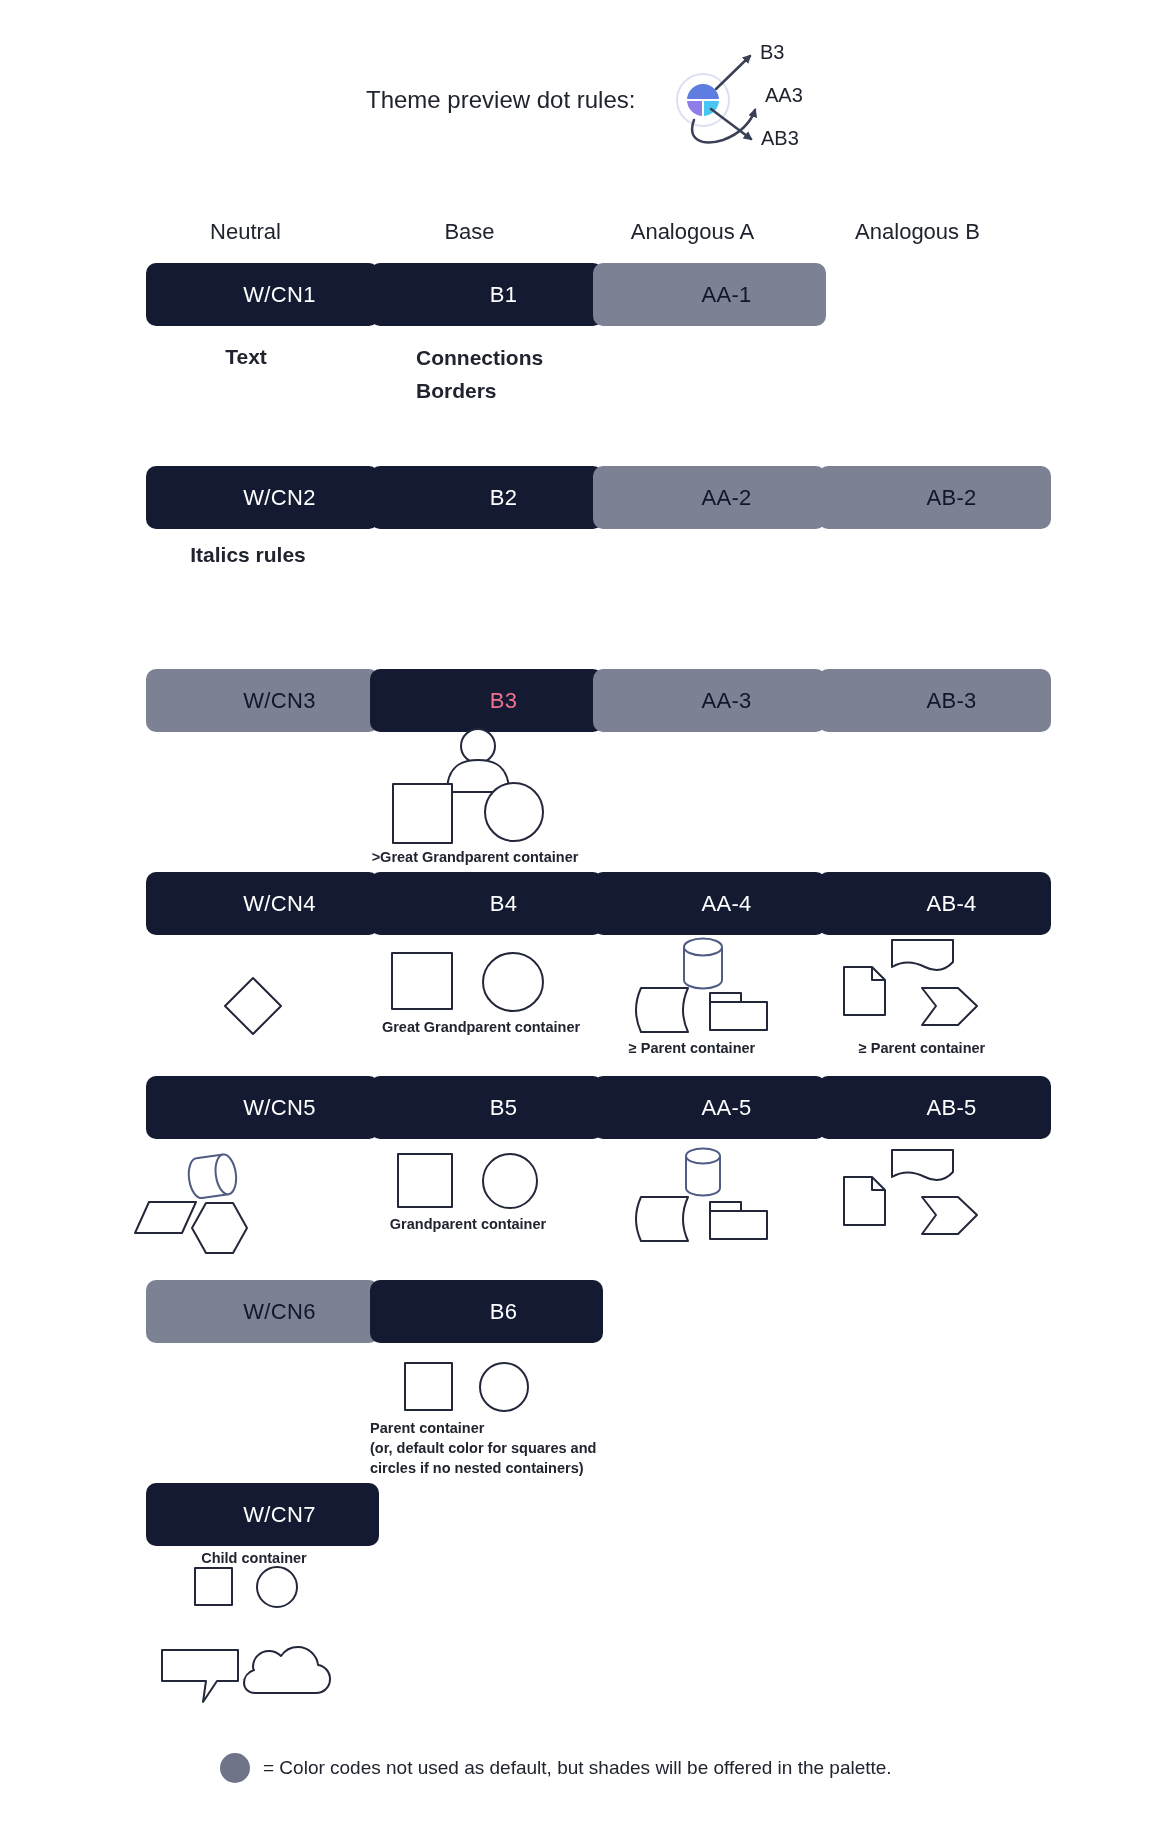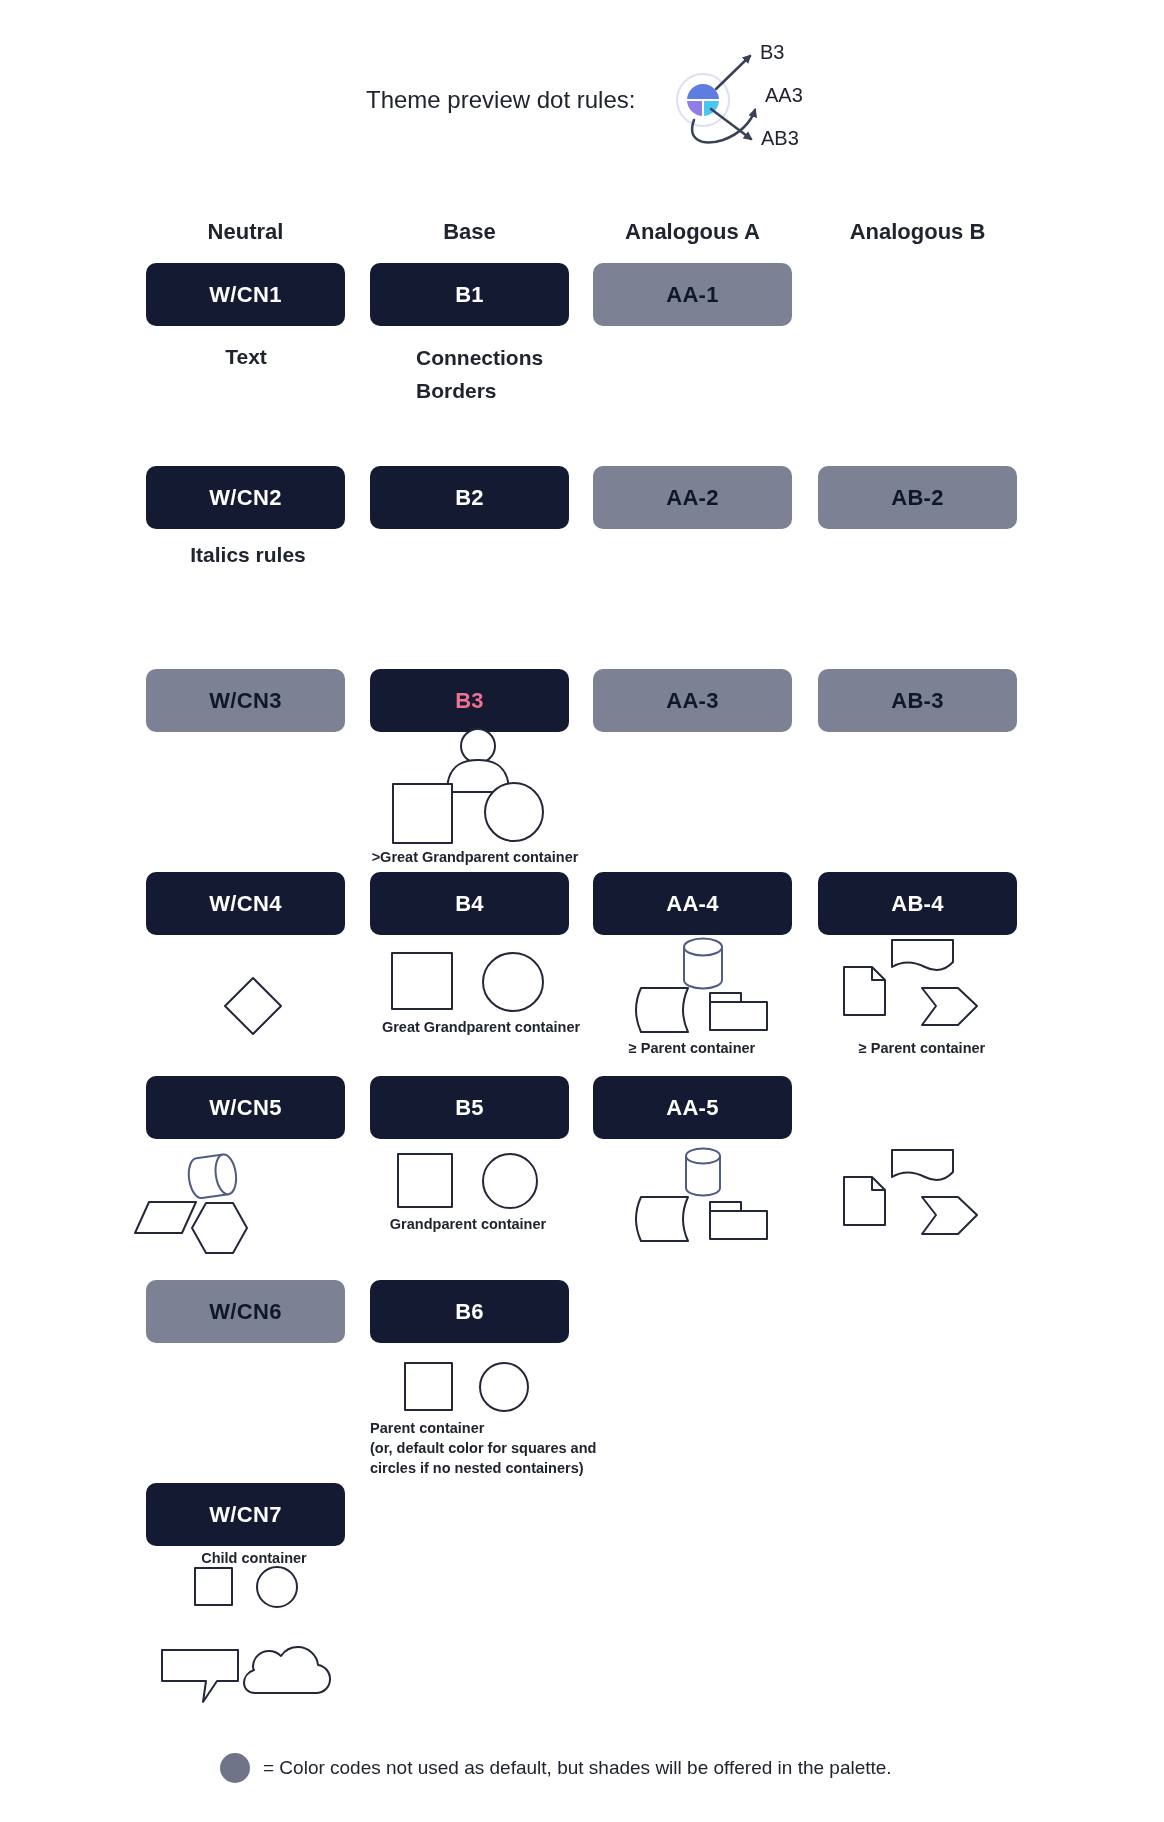--- a/index.html
+++ b/index.html
@@ -3,25 +3,25 @@
 <meta charset="utf-8">
 <style>
   html,body{margin:0;padding:0;background:#fff;}
   .canvas{
     position:relative;width:1164px;height:1822px;background:#fff;overflow:hidden;
     font-family:"Liberation Sans","DejaVu Sans",sans-serif;color:var(--text);
   }
   .abs{position:absolute;}
   .title{font-size:24px;font-weight:400;color:var(--text);white-space:nowrap;}
   .dot-label{font-size:20px;font-weight:400;color:var(--text);white-space:nowrap;}
-  .hdr{width:199px;text-align:center;font-size:22px;font-weight:bold;color:var(--text);}
+  .hdr{width:199px;text-align:center;font-size:22px;font-weight:normal;color:var(--text);}
   .sw{
     width:199px;height:63px;border-radius:10px;
     display:flex;align-items:center;justify-content:center;
-    font-size:22px;font-weight:bold;letter-spacing:.3px;
+    font-size:22px;font-weight:normal;letter-spacing:.3px;padding-left:34px;
   }
   .navy{background:var(--navy);color:#ffffff;}
   .gray{background:var(--gray);color:#0f172a;}
   .navy-pink{background:var(--navy);color:var(--pink);}
   .cap{position:absolute;font-weight:bold;color:var(--text);white-space:nowrap;line-height:1.18;}
   .cap.big{font-size:21px;}
   .cap.small{font-size:14.5px;}
   .cap.center{transform:translateX(-50%);}
   .cap .line{display:block;}
   .cap.lh33 .line{line-height:33px;}
@@ -65,20 +65,21 @@
 
   <div class="abs sw gray" style="left:593px;top:263px">AA-1</div>
   <div class="abs sw gray" style="left:593px;top:466px">AA-2</div>
   <div class="abs sw gray" style="left:593px;top:669px">AA-3</div>
   <div class="abs sw navy" style="left:593px;top:872px">AA-4</div>
   <div class="abs sw navy" style="left:593px;top:1076px">AA-5</div>
 
   <div class="abs sw gray" style="left:818px;top:466px">AB-2</div>
   <div class="abs sw gray" style="left:818px;top:669px">AB-3</div>
   <div class="abs sw navy" style="left:818px;top:872px">AB-4</div>
+  <div class="abs sw navy" style="left:818px;top:1076px">AB-5</div>
 
   <div class="cap big center" style="left:246px;top:345px">Text</div>
   <div class="cap big lh33" style="left:416px;top:341px">
     <span class="line">Connections</span>
     <span class="line">Borders</span>
   </div>
   <div class="cap big center" style="left:248px;top:543px">Italics rules</div>
   <div class="cap small center" style="left:475px;top:849px">&gt;Great Grandparent container</div>
   <div class="cap small center" style="left:481px;top:1019px">Great Grandparent container</div>
   <div class="cap small center" style="left:692px;top:1040px">≥  Parent container</div>

